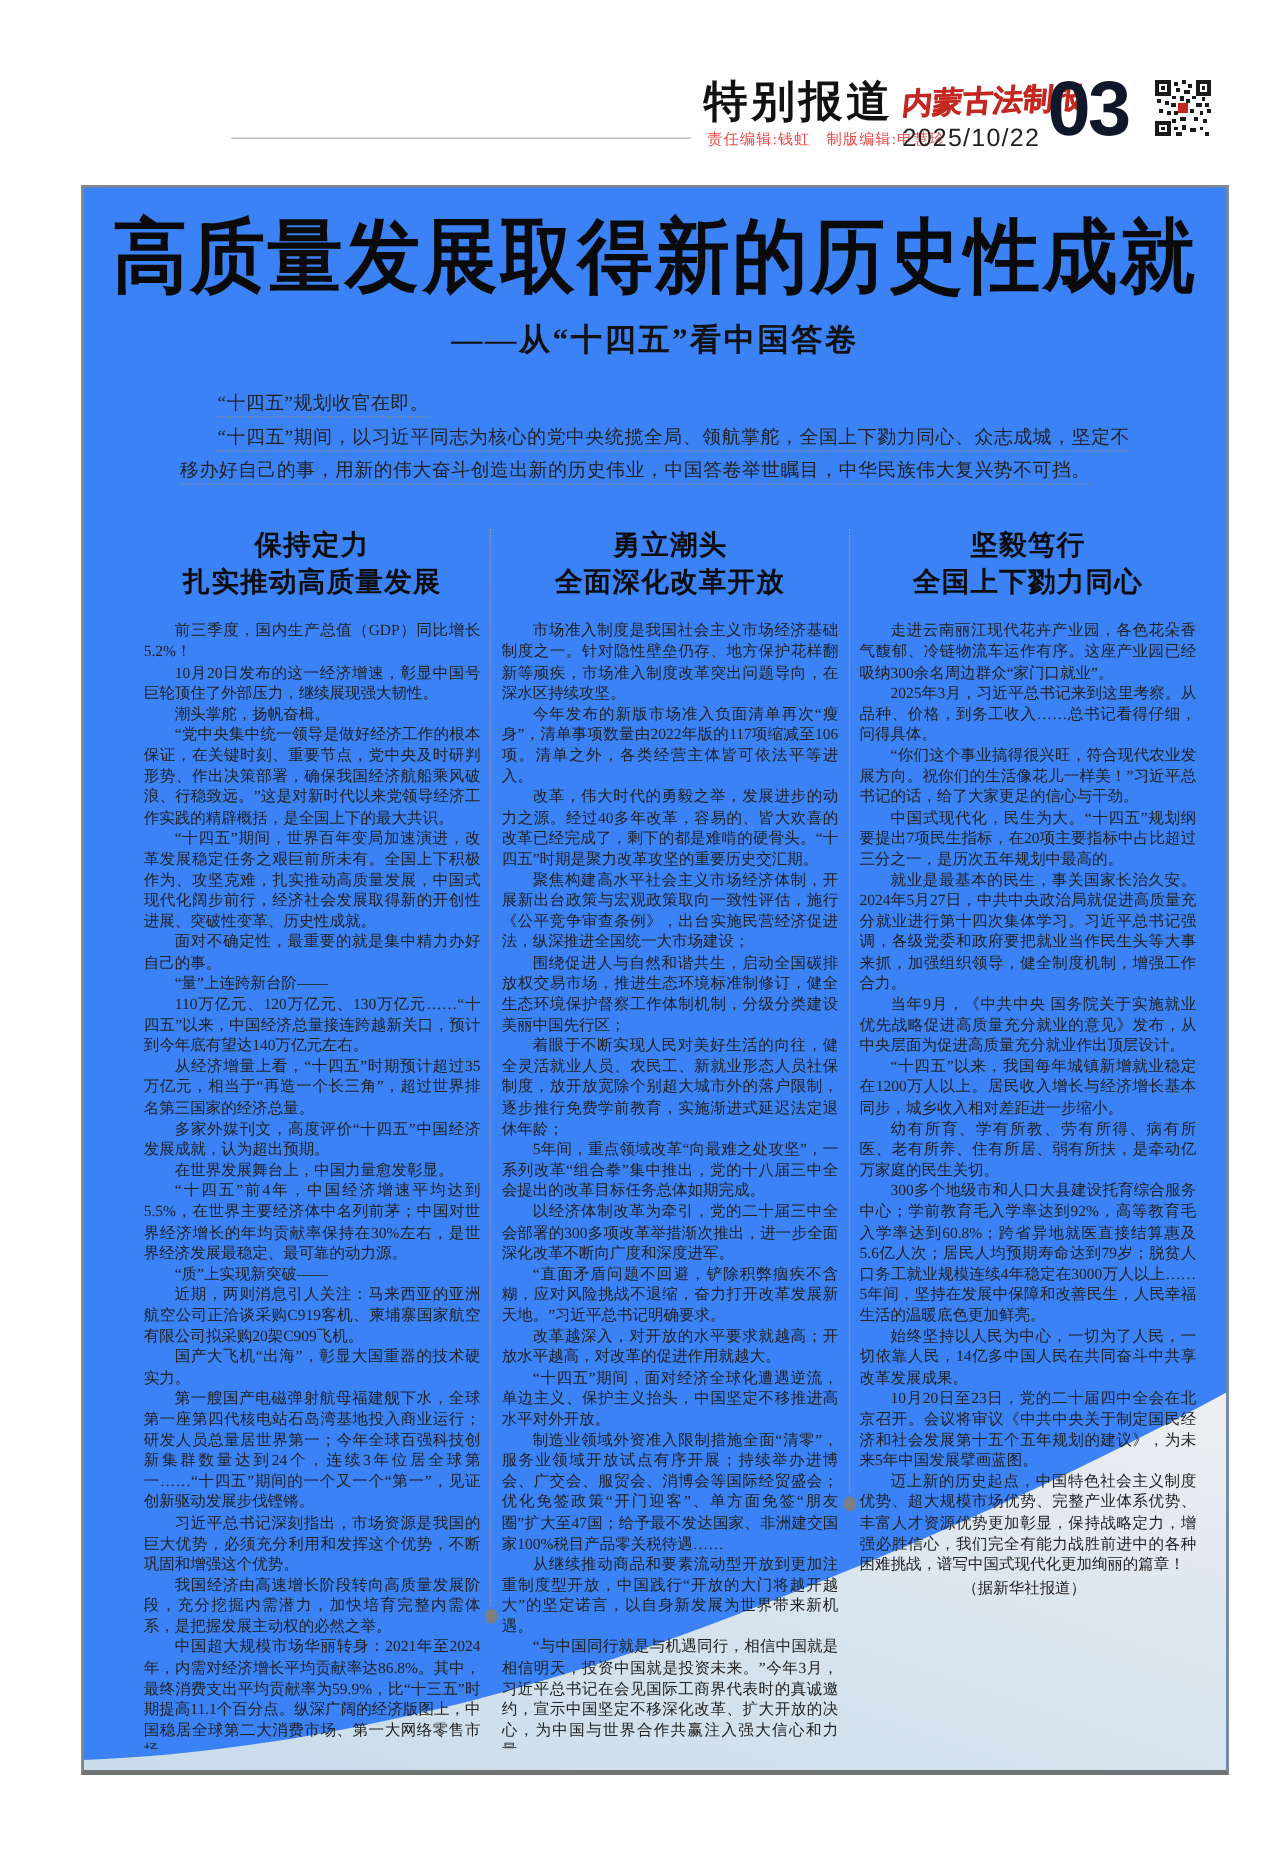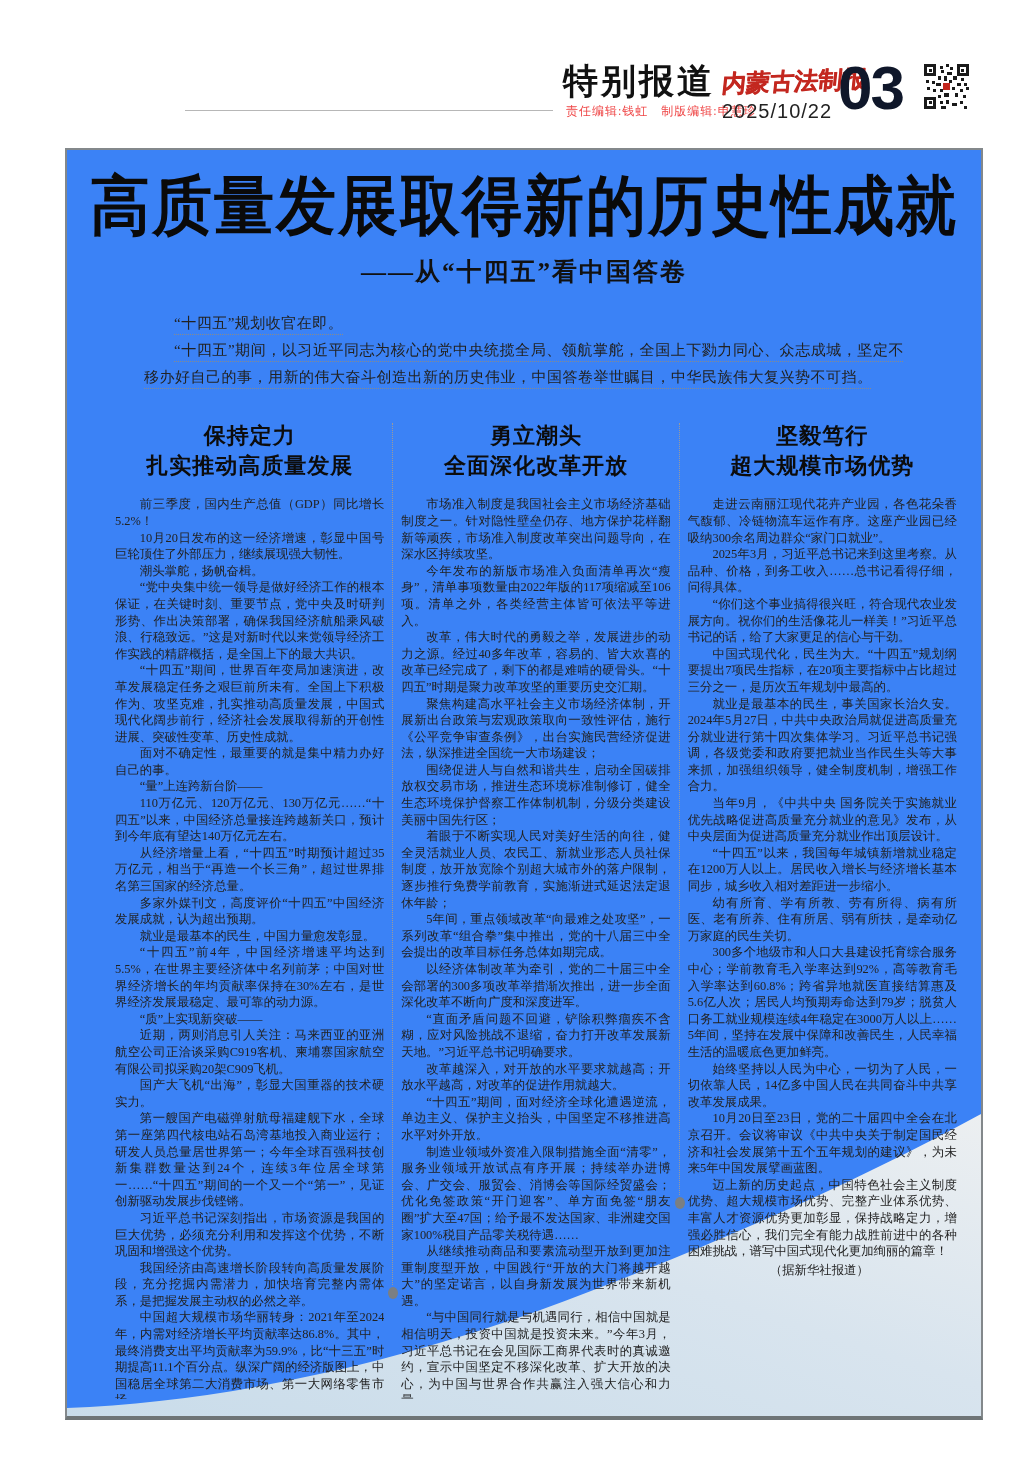--- a/index.html
+++ b/index.html
@@ -190,21 +190,21 @@
         <p>前三季度，国内生产总值（GDP）同比增长5.2%！</p>
             <p>10月20日发布的这一经济增速，彰显中国号巨轮顶住了外部压力，继续展现强大韧性。</p>
             <p>潮头掌舵，扬帆奋楫。</p>
             <p>“党中央集中统一领导是做好经济工作的根本保证，在关键时刻、重要节点，党中央及时研判形势、作出决策部署，确保我国经济航船乘风破浪、行稳致远。”这是对新时代以来党领导经济工作实践的精辟概括，是全国上下的最大共识。</p>
             <p>“十四五”期间，世界百年变局加速演进，改革发展稳定任务之艰巨前所未有。全国上下积极作为、攻坚克难，扎实推动高质量发展，中国式现代化阔步前行，经济社会发展取得新的开创性进展、突破性变革、历史性成就。</p>
             <p>面对不确定性，最重要的就是集中精力办好自己的事。</p>
             <p>“量”上连跨新台阶——</p>
             <p>110万亿元、120万亿元、130万亿元……“十四五”以来，中国经济总量接连跨越新关口，预计到今年底有望达140万亿元左右。</p>
             <p>从经济增量上看，“十四五”时期预计超过35万亿元，相当于“再造一个长三角”，超过世界排名第三国家的经济总量。</p>
             <p>多家外媒刊文，高度评价“十四五”中国经济发展成就，认为超出预期。</p>
-            <p>就业是最基本的民生，中国力量愈发彰显。</p>
+            <p>在世界发展舞台上，中国力量愈发彰显。</p>
             <p>“十四五”前4年，中国经济增速平均达到5.5%，在世界主要经济体中名列前茅；中国对世界经济增长的年均贡献率保持在30%左右，是世界经济发展最稳定、最可靠的动力源。</p>
             <p>“质”上实现新突破——</p>
             <p>近期，两则消息引人关注：马来西亚的亚洲航空公司正洽谈采购C919客机、柬埔寨国家航空有限公司拟采购20架C909飞机。</p>
             <p>国产大飞机“出海”，彰显大国重器的技术硬实力。</p>
             <p>第一艘国产电磁弹射航母福建舰下水，全球第一座第四代核电站石岛湾基地投入商业运行；研发人员总量居世界第一；今年全球百强科技创新集群数量达到24个，连续3年位居全球第一……“十四五”期间的一个又一个“第一”，见证创新驱动发展步伐铿锵。</p>
             <p>习近平总书记深刻指出，市场资源是我国的巨大优势，必须充分利用和发挥这个优势，不断巩固和增强这个优势。</p>
             <p>我国经济由高速增长阶段转向高质量发展阶段，充分挖掘内需潜力，加快培育完整内需体系，是把握发展主动权的必然之举。</p>
             <p>中国超大规模市场华丽转身：2021年至2024年，内需对经济增长平均贡献率达86.8%。其中，最终消费支出平均贡献率为59.9%，比“十三五”时期提高11.1个百分点。纵深广阔的经济版图上，中国稳居全球第二大消费市场、第一大网络零售市场。</p>
           </div>
       </div>
@@ -239,21 +239,21 @@
       </div>
 
       <div class="col-sep sep2">
         <div class="dotline"></div>
         <div class="enddot"></div>
       </div>
 
       <div class="col">
         <div class="col-title">
           <span>坚毅笃行</span><br>
-          <span>超大规模市场优势</span>
+          <span>全国上下勠力同心</span>
         </div>
         <div class="col-body">
 
         <p>走进云南丽江现代花卉产业园，各色花朵香气馥郁、冷链物流车运作有序。这座产业园已经吸纳300余名周边群众“家门口就业”。</p>
             <p>2025年3月，习近平总书记来到这里考察。从品种、价格，到务工收入……总书记看得仔细，问得具体。</p>
             <p>“你们这个事业搞得很兴旺，符合现代农业发展方向。祝你们的生活像花儿一样美！”习近平总书记的话，给了大家更足的信心与干劲。</p>
             <p>中国式现代化，民生为大。“十四五”规划纲要提出7项民生指标，在20项主要指标中占比超过三分之一，是历次五年规划中最高的。</p>
             <p>就业是最基本的民生，事关国家长治久安。2024年5月27日，中共中央政治局就促进高质量充分就业进行第十四次集体学习。习近平总书记强调，各级党委和政府要把就业当作民生头等大事来抓，加强组织领导，健全制度机制，增强工作合力。</p>
             <p>当年9月，《中共中央 国务院关于实施就业优先战略促进高质量充分就业的意见》发布，从中央层面为促进高质量充分就业作出顶层设计。</p>
             <p>“十四五”以来，我国每年城镇新增就业稳定在1200万人以上。居民收入增长与经济增长基本同步，城乡收入相对差距进一步缩小。</p>

